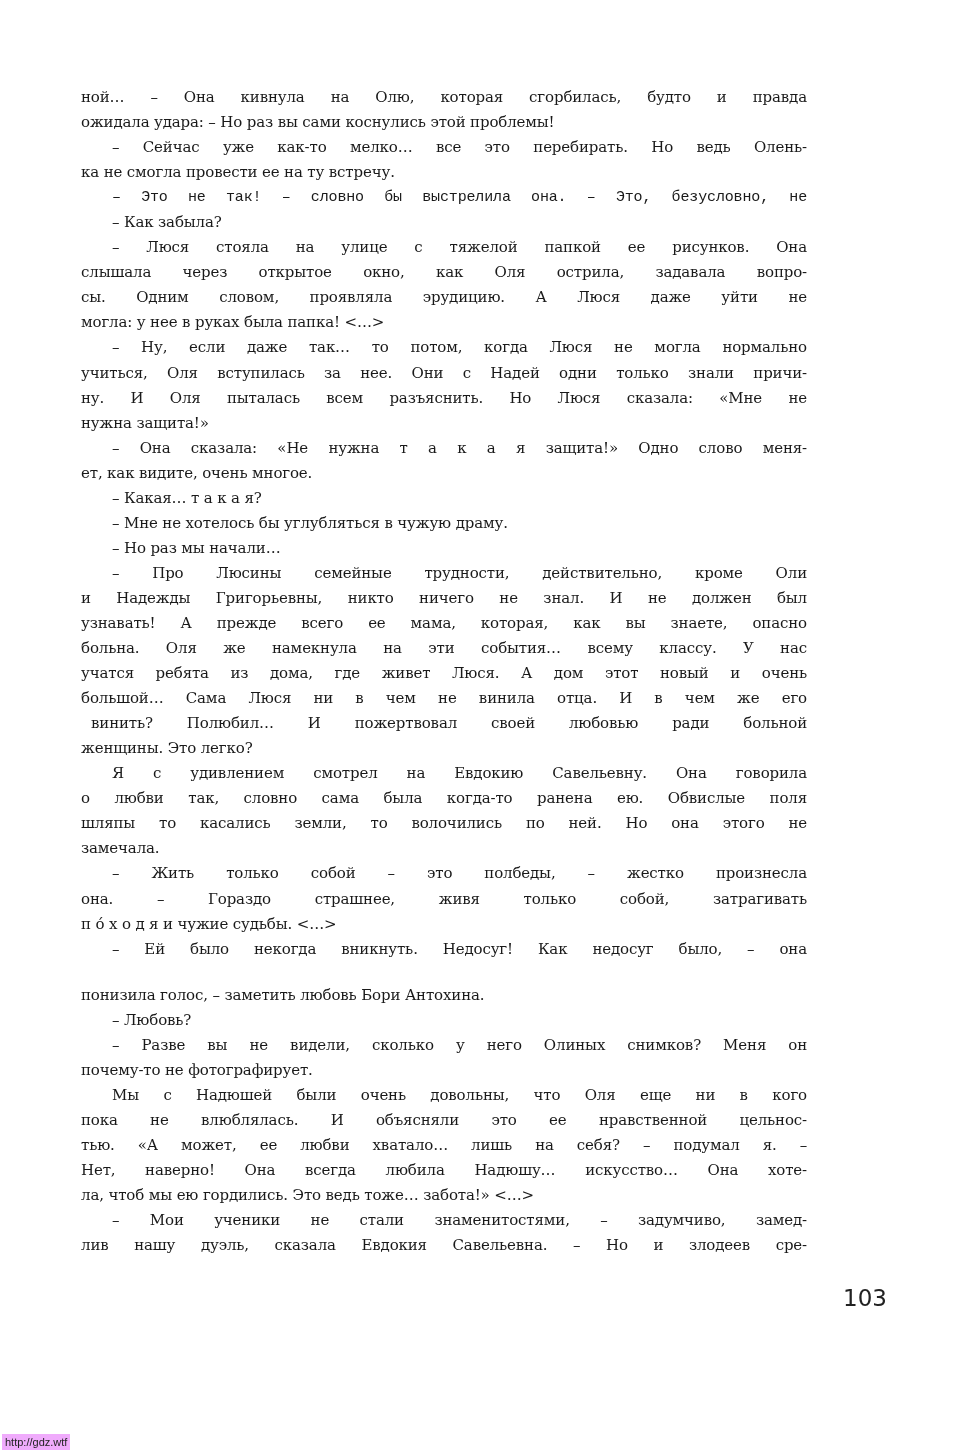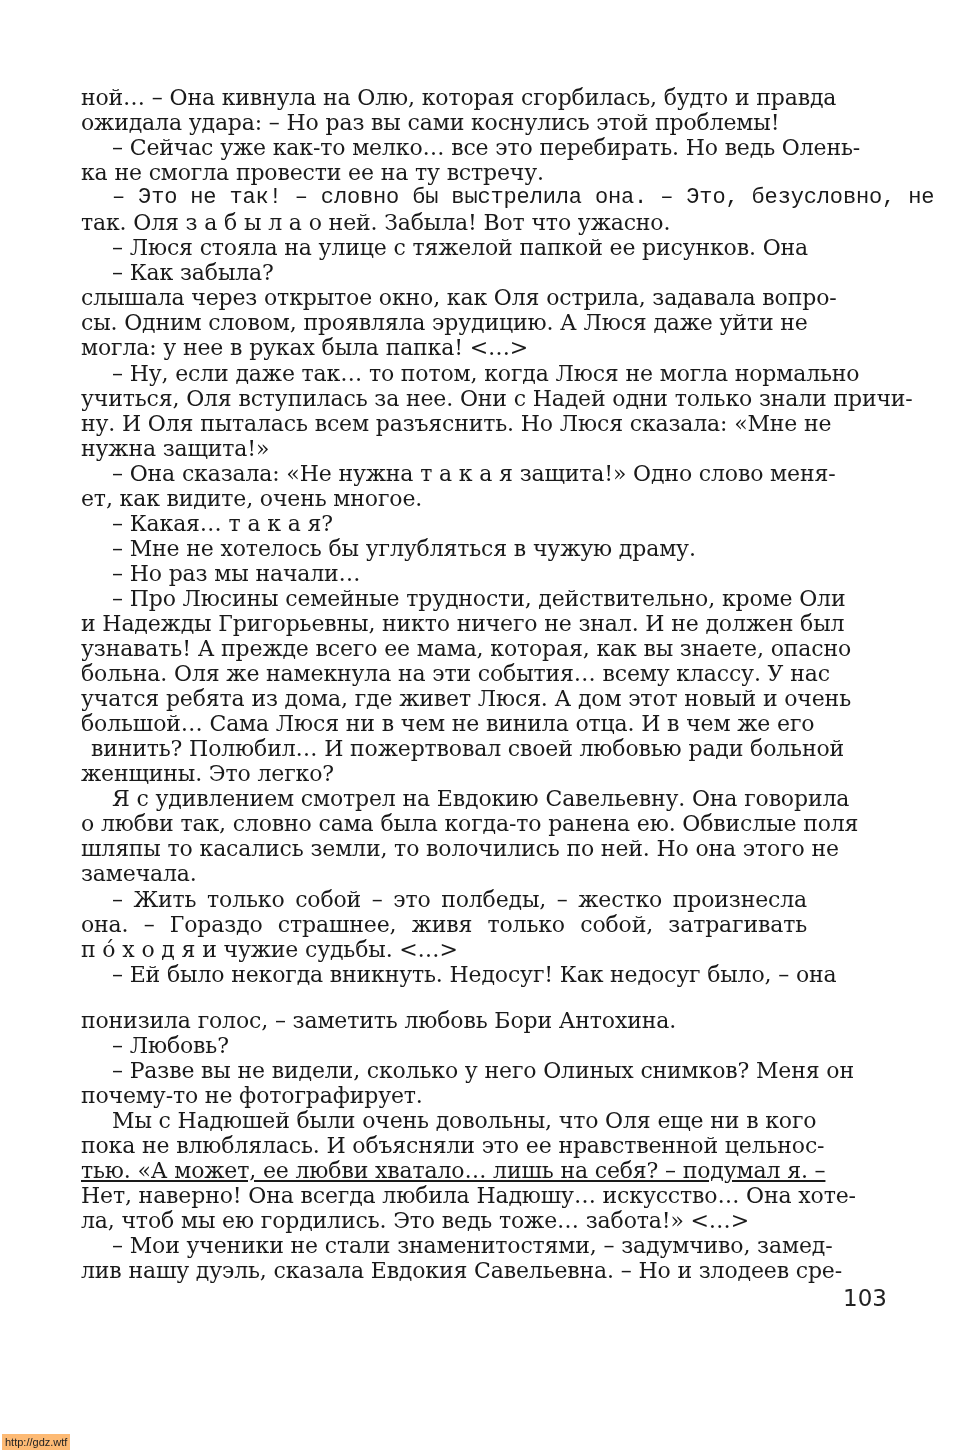--- a/index.html
+++ b/index.html
@@ -1,50 +1,49 @@
 <!DOCTYPE html>
 <html><head>
 <meta charset="utf-8">
 <style>
   html, body { margin: 0; padding: 0; background: #ffffff; }
   body { width: 975px; height: 1452px; position: relative; overflow: hidden; }
   .page { position: absolute; left: 0; top: 0; width: 975px; height: 1452px; background: #fff; }
   .text-block {
     position: absolute; left: 81px; top: 85px; width: 726px;
     font-family: "DejaVu Serif", "Liberation Serif", serif;
-    font-size: 22px; line-height: 25.05px; color: #1a1a1a;
+    font-size: 15px; line-height: 25.05px; color: #1a1a1a;
     letter-spacing: -0.15px;
   }
   .line { white-space: nowrap; height: 25.05px; text-align: justify; text-align-last: justify; }
   .line.last { text-align-last: left; }
   .line.indent { padding-left: 31px; }
   .page-number {
     position: absolute; left: 843px; top: 1285px;
     font-family: "DejaVu Sans", "Liberation Sans", sans-serif;
     font-size: 23px; color: #222;
   }
   .watermark {
     position: absolute; left: 2px; top: 1434px; height: 16px; padding: 0 3px;
-    background: #fdba74; font-family: "Liberation Sans", "DejaVu Sans", sans-serif;
+    background: #f0abfc; font-family: "Liberation Sans", "DejaVu Sans", sans-serif;
     font-size: 11px; line-height: 16px; color: #222;
   }
 </style>
 </head>
 <body>
 
 <div class="page">
   <div class="text-block" id="text-block">
       <div class="line" style="white-space: nowrap;">ной… – Она кивнула на Олю, которая сгорбилась, будто и правда</div>
       <div class="line last" style="white-space: nowrap;">ожидала удара: – Но раз вы сами коснулись этой проблемы!</div>
       <div class="line indent" style="white-space: nowrap;">– Сейчас уже как-то мелко… все это перебирать. Но ведь Олень-</div>
       <div class="line last" style="white-space: nowrap;">ка не смогла провести ее на ту встречу.</div>
       <div class="line indent" style="white-space: nowrap; font-family: Liberation Mono, monospace;">– Это не так! – словно бы выстрелила она. – Это, безусловно, не</div>
-      <div class="line last" style="white-space: nowrap;">так. Оля  з а б ы л а  о ней. Забыла! Вот что ужасно.</div>
+      <div class="line indent last" style="white-space: nowrap;">– Как забыла?</div>
       <div class="line indent" style="white-space: nowrap;">– Люся стояла на улице с тяжелой папкой ее рисунков. Она</div>
-      <div class="line indent last" style="white-space: nowrap;">– Как забыла?</div>
       <div class="line" style="white-space: nowrap;">слышала через открытое окно, как Оля острила, задавала вопро-</div>
       <div class="line" style="white-space: nowrap;">сы. Одним словом, проявляла эрудицию. А Люся даже уйти не</div>
       <div class="line last" style="white-space: nowrap;">могла: у нее в руках была папка! &lt;…&gt;</div>
       <div class="line indent" style="white-space: nowrap;">– Ну, если даже так… то потом, когда Люся не могла нормально</div>
       <div class="line" style="white-space: nowrap;">учиться, Оля вступилась за нее. Они с Надей одни только знали причи-</div>
       <div class="line" style="white-space: nowrap;">ну. И Оля пыталась всем разъяснить. Но Люся сказала: «Мне не</div>
       <div class="line last" style="white-space: nowrap;">нужна защита!»</div>
       <div class="line indent" style="white-space: nowrap;">– Она сказала: «Не нужна т а к а я защита!» Одно слово меня-</div>
       <div class="line last" style="white-space: nowrap;">ет, как видите, очень многое.</div>
       <div class="line indent last" style="white-space: nowrap;">– Какая… т а к а я?</div>
@@ -65,21 +64,21 @@
       <div class="line indent" style="white-space: nowrap;">– Жить только собой – это полбеды, – жестко произнесла</div>
       <div class="line" style="white-space: nowrap;">она. – Гораздо страшнее, живя только собой, затрагивать</div>
       <div class="line last" style="white-space: nowrap;">п о́ х о д я  и чужие судьбы. &lt;…&gt;</div>
       <div class="line indent" style="white-space: nowrap;">– Ей было некогда вникнуть. Недосуг! Как недосуг было, – она</div>
       <div class="line last" style="white-space: nowrap; margin-top: 21px;">понизила голос, – заметить любовь Бори Антохина.</div>
       <div class="line indent last" style="white-space: nowrap;">– Любовь?</div>
       <div class="line indent" style="white-space: nowrap;">– Разве вы не видели, сколько у него Олиных снимков? Меня он</div>
       <div class="line last" style="white-space: nowrap;">почему-то не фотографирует.</div>
       <div class="line indent" style="white-space: nowrap;">Мы с Надюшей были очень довольны, что Оля еще ни в кого</div>
       <div class="line" style="white-space: nowrap;">пока не влюблялась. И объясняли это ее нравственной цельнос-</div>
-      <div class="line" style="white-space: nowrap; text-decoration: underline;">тью. «А может, ее любви хватало… лишь на себя? – подумал я. –</div>
+      <div class="line" style="white-space: nowrap;">тью. «А может, ее любви хватало… лишь на себя? – подумал я. –</div>
       <div class="line" style="white-space: nowrap;">Нет, наверно! Она всегда любила Надюшу… искусство… Она хоте-</div>
       <div class="line last" style="white-space: nowrap;">ла, чтоб мы ею гордились. Это ведь тоже… забота!» &lt;…&gt;</div>
       <div class="line indent" style="white-space: nowrap;">– Мои ученики не стали знаменитостями, – задумчиво, замед-</div>
       <div class="line" style="white-space: nowrap;">лив нашу дуэль, сказала Евдокия Савельевна. – Но и злодеев сре-</div>
     </div>
   <div class="page-number">103</div>
   <div class="watermark">http://gdz.wtf</div>
 </div>
 
 </body></html>

